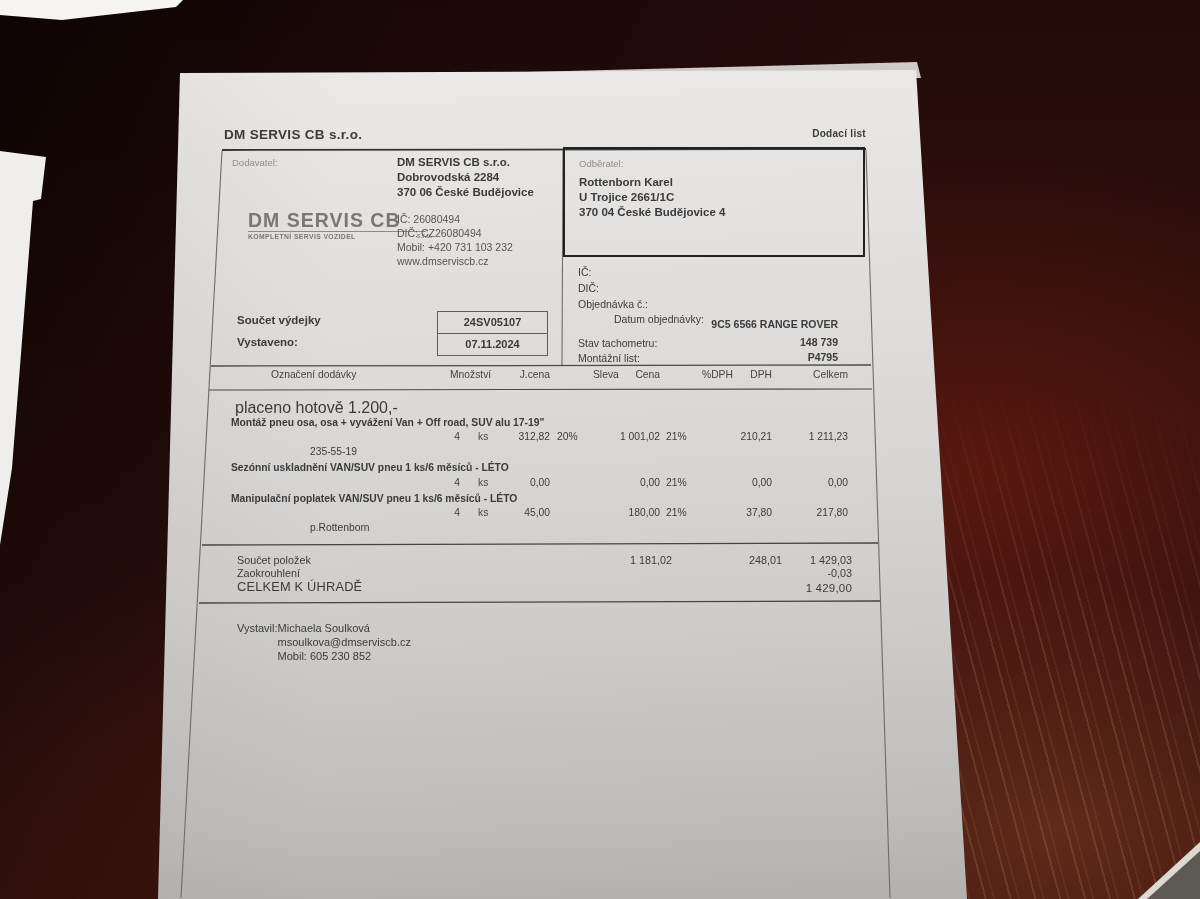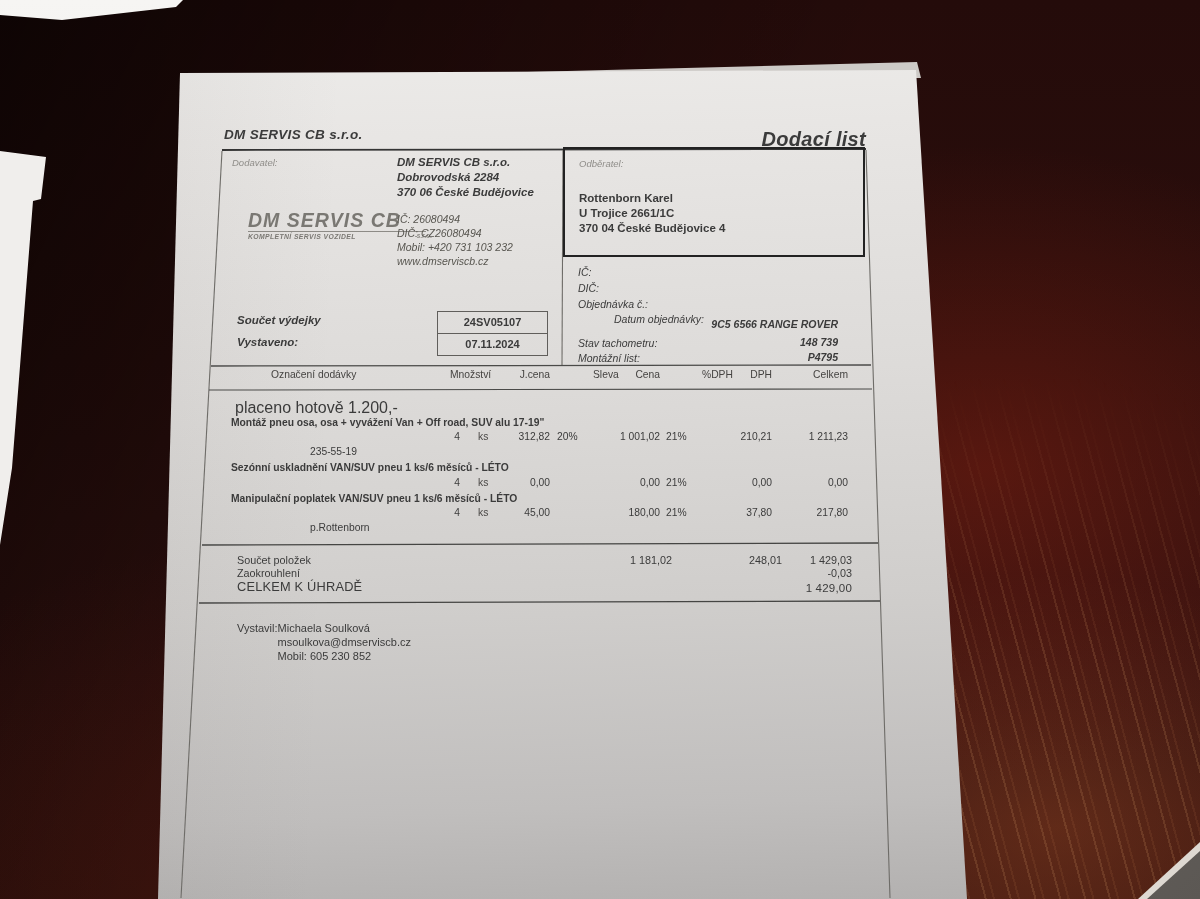--- a/index.html
+++ b/index.html
@@ -62,41 +62,41 @@
     background:
       linear-gradient(92deg, rgba(110,105,100,0.12), rgba(110,105,100,0) 28%),
       linear-gradient(178deg, #efeeec 0%, #e8e6e4 16%, #dddbd9 42%, #d0cecc 66%, #c0bebd 88%, #b2b0af 100%);
   }
   
   .doc{
     position:absolute;inset:0;color:#3b3b3b;
     filter:blur(0.32px);
     font-size:10.5px;
   }
-  .doc .txt{position:absolute;white-space:nowrap;font-style:italic;}
+  .doc .txt{position:absolute;white-space:nowrap;}
   .gray-label{color:#8f8d89;font-size:9.5px;}
   .b{font-weight:bold;}
   .company-header{left:224px;top:127px;font-size:13.5px;font-weight:bold;letter-spacing:0.3px;}
-  .doc-title{right:334px;top:128px;font-size:20px;font-weight:bold;letter-spacing:0.3px;}
+  .doc-title{right:334px;top:128px;font-size:10px;font-weight:bold;letter-spacing:0.3px;}
   .supplier-label{left:232px;top:157px;}
   .addr{font-size:11.5px;font-weight:bold;line-height:15px;white-space:nowrap;}
   .supplier-addr{left:397px;top:155px;}
   .supplier-contact{left:397px;top:212px;color:#57554f;line-height:14px;font-size:10.5px;}
   .logo{left:248px;top:209px;width:184px;}
   .logo-main{font-size:19.5px;font-weight:bold;color:#7a7873;letter-spacing:1px;white-space:nowrap;line-height:22px;}
   .logo-rule{border-top:1.5px solid #8d8b86;margin-top:0px;width:178px;}
   .logo-bottom{display:flex;justify-content:space-between;width:184px;align-items:flex-start;}
   .logo-sub{font-size:6.8px;font-weight:bold;color:#7a7873;letter-spacing:0.4px;margin-top:1px;}
   .logo-suffix{font-size:6.5px;font-weight:bold;color:#8d8b86;margin-top:0px;}
   .issue-label{font-size:11.5px;font-weight:600;}
   .vbox{position:absolute;left:437px;width:109px;height:21px;border:1px solid #605e5b;
         text-align:center;line-height:21px;font-size:11px;font-weight:600;}
   .customer-box{position:absolute;left:563px;top:147px;width:298px;height:106px;border:2.5px solid #222;}
   .customer-label{position:absolute;left:14px;top:9px;}
-  .customer-addr{position:absolute;left:14px;top:42px;line-height:15.2px;}
+  .customer-addr{position:absolute;left:14px;top:26px;line-height:15.2px;}
   .rlabel{font-size:10.5px;line-height:15px;}
   .rval{font-size:10.5px;font-weight:bold;}
   
   .trow{position:absolute;left:222px;width:628px;height:14px;font-size:10.3px;}
   .trow span{position:absolute;white-space:nowrap;}
   .c-desc{left:13px;}
   .c-qty-h{left:192px;}
   .c-qty{right:390px;}
   .c-unit{left:256px;color:#4a4846;}
   .c-jcena{right:300px;}

